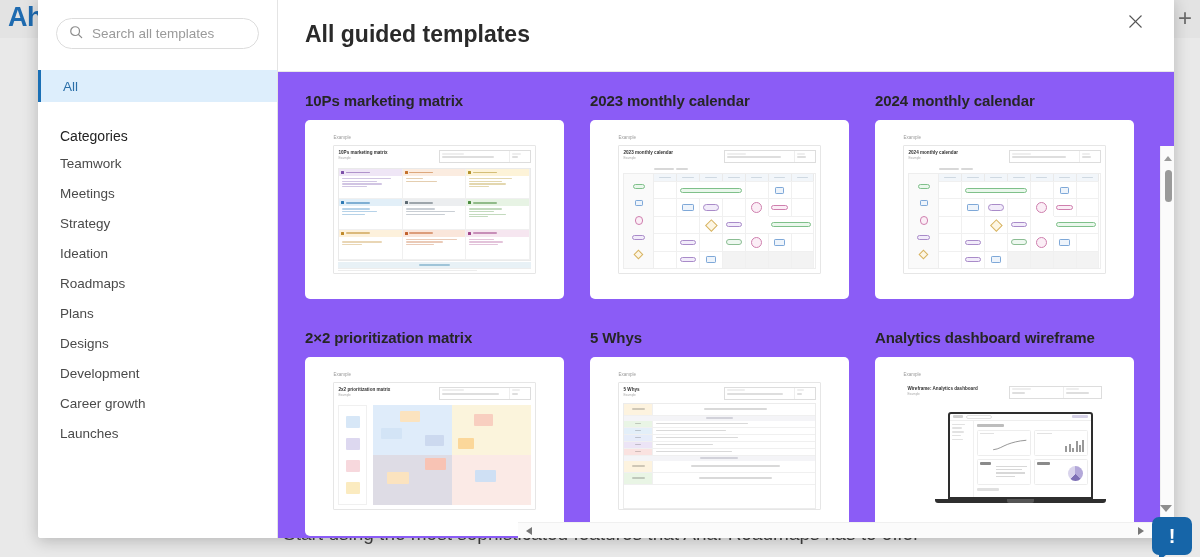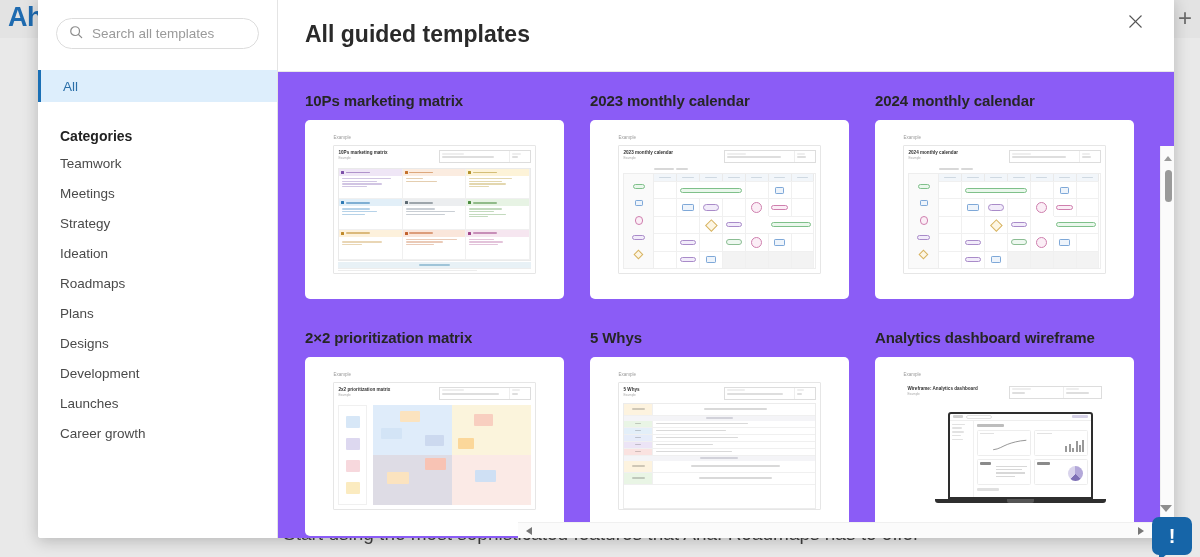--- a/index.html
+++ b/index.html
@@ -74,21 +74,21 @@
     height: 32px;
     display: flex; align-items: center;
     padding-left: 22px;
     background: #ddeefc;
     border-left: 3px solid #1a6fb5;
     color: #2a6fa8; font-size: 13.5px;
     cursor: pointer;
   }
   .cat-head {
     margin: 26px 0 4px 22px;
-    font-size: 14px; font-weight: bold; color: #222;
+    font-size: 14px; font-weight: normal; color: #222;
   }
   .cat-item {
     height: 30px; display: flex; align-items: center;
     padding-left: 22px;
     font-size: 13.5px; color: #4a4a4a; cursor: pointer;
   }
 
   
   .main { flex: 1; min-width: 0; position: relative; display: flex; flex-direction: column; }
   .main-header {
@@ -281,24 +281,24 @@
         <div class="cat-item">
             <span>Plans</span>
           </div>
         <div class="cat-item">
             <span>Designs</span>
           </div>
         <div class="cat-item">
             <span>Development</span>
           </div>
         <div class="cat-item">
+            <span>Career growth</span>
+          </div>
+        <div class="cat-item">
             <span>Launches</span>
-          </div>
-        <div class="cat-item">
-            <span>Career growth</span>
           </div>
       </div>
     </div>
 
     <div class="main">
       <div class="main-header">
         <div class="main-title">All guided templates</div>
         <div class="close-btn">
           <svg width="15" height="15" viewBox="0 0 16 16" aria-hidden="true">
             <line x1="2" y1="2" x2="14" y2="14" stroke="#555" stroke-width="1.5" stroke-linecap="round"></line>

